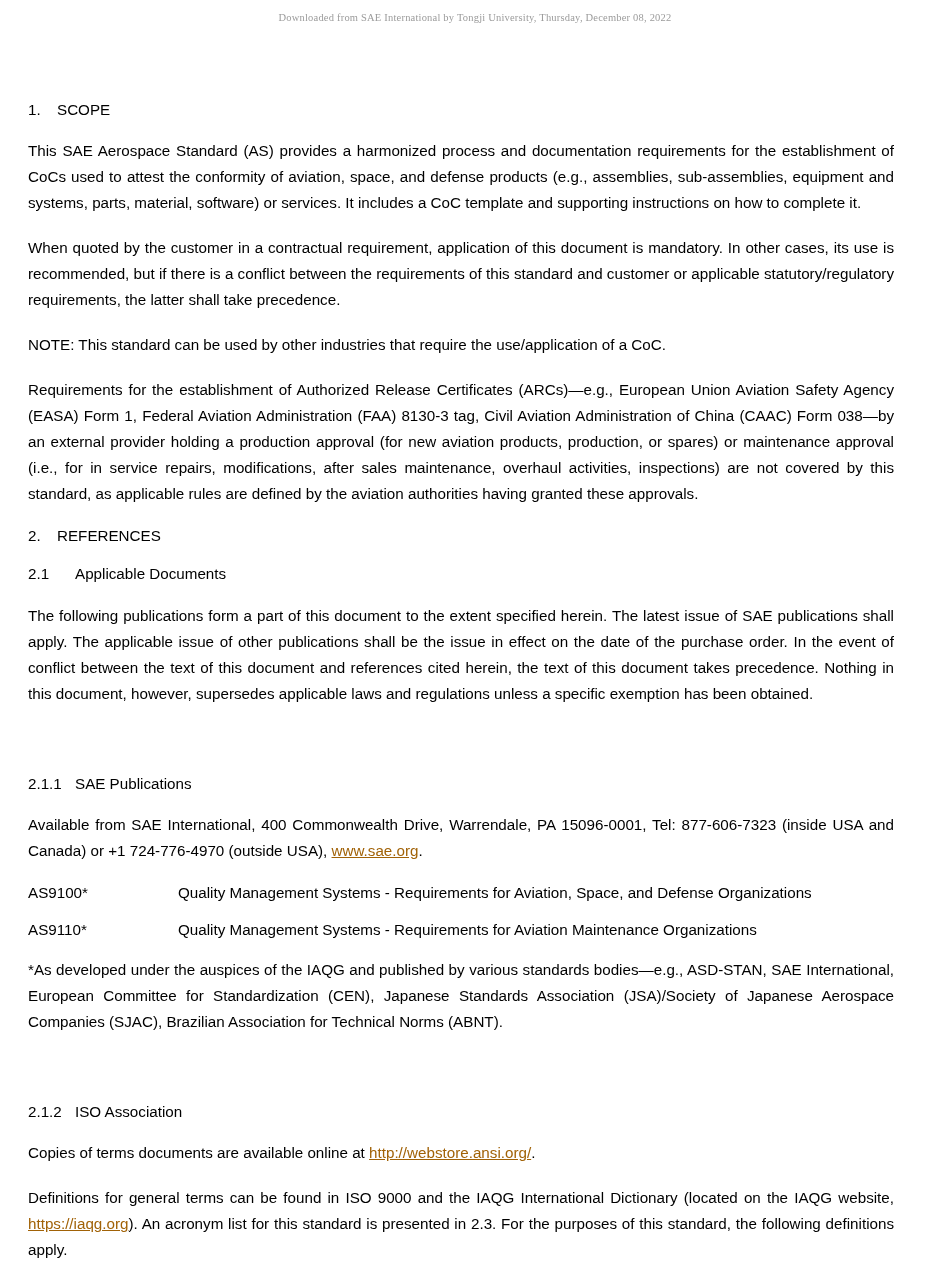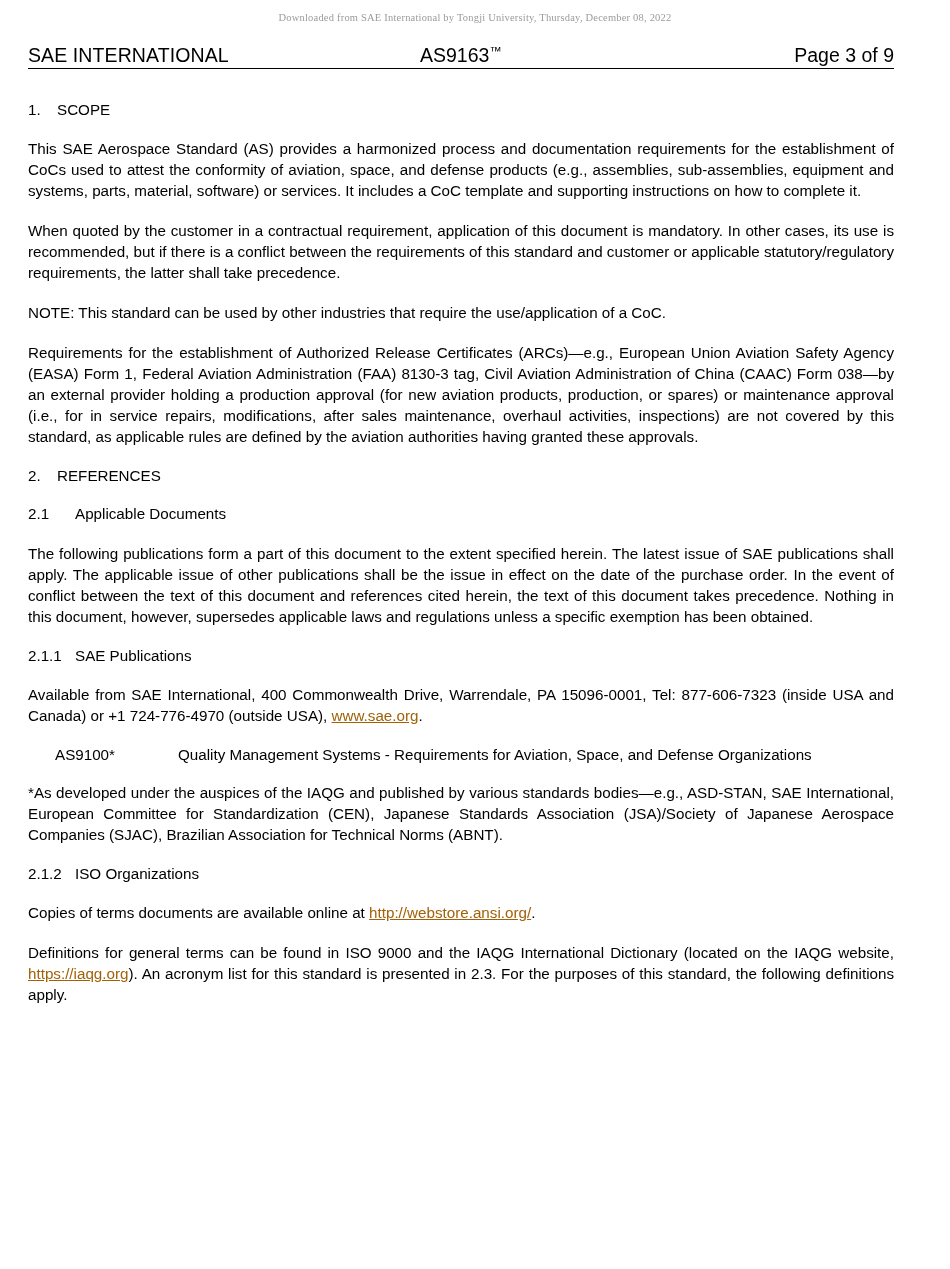--- a/index.html
+++ b/index.html
@@ -84,21 +84,21 @@
   
   .content {
     position: absolute;
     top: 100px;
     left: 28px;
     width: 866px;
   }
 
   .p {
     font-size: 15.2px;
-    line-height: 21px;
+    line-height: 26px;
     text-align: justify;
     text-justify: inter-word;
     margin: 0 0 19px 0;
     hyphens: none;
   }
   .p.last-line-natural { text-align-last: left; }
 
   
   .heading {
     display: flex;
@@ -107,60 +107,52 @@
     line-height: 19.2px;
     margin: 0 0 19px 0;
     white-space: nowrap;
   }
   .heading .num {
     display: inline-block;
     flex: 0 0 auto;
   }
   .heading.lvl1 .num { width: 29px; }
   .heading.lvl2 .num { width: 47px; }
-  .heading.lvl3 .num { width: 47px; }
+  .heading.lvl3 .num { width: 47px; margin-top: 48px; }
   .heading .ttl { display: inline-block; }
 
   
   .ref-row {
     display: flex;
     align-items: baseline;
     font-size: 15.2px;
     line-height: 19.2px;
     margin: 0 0 18px 0;
     white-space: nowrap;
   }
   .ref-row .ref-id {
     flex: 0 0 114px;
     width: 114px;
-    text-align: center;
   }
   .ref-row .ref-desc { flex: 1 1 auto; margin-left: 36px; }
 
   a.doclink,
   .doclink {
     color: #a16207;
     text-decoration: underline;
     text-underline-offset: 1px;
   }
 </style>
 </head>
 <body>
 
 <div class="page">
 
   <div class="watermark">Downloaded from SAE International by Tongji University, Thursday, December 08, 2022</div>
 
-  <div class="header">
-    <div class="header-inner">
-      <span class="hdr-left">SAE INTERNATIONAL</span>
-      <span class="hdr-center"><span>AS9163</span><span class="tm">™</span></span>
-      <span class="hdr-right">Page 3 of 9</span>
-    </div>
-  </div>
 
   <div class="content">
 
     <div class="heading lvl1">
       <span class="num">1.</span>
         <span class="ttl">SCOPE</span>
     </div>
 
     <p class="p">This SAE Aerospace Standard (AS) provides a harmonized process and documentation requirements for the establishment of CoCs used to attest the conformity of aviation, space, and defense products (e.g., assemblies, sub-assemblies, equipment and systems, parts, material, software) or services. It includes a CoC template and supporting instructions on how to complete it.</p>
     <p class="p">When quoted by the customer in a contractual requirement, application of this document is mandatory. In other cases, its use is recommended, but if there is a conflict between the requirements of this standard and customer or applicable statutory/regulatory requirements, the latter shall take precedence.</p>
@@ -183,26 +175,30 @@
       <span class="num">2.1.1</span>
         <span class="ttl">SAE Publications</span>
     </div>
 
     <p class="p"><span>Available from SAE International, 400 Commonwealth Drive, Warrendale, PA 15096-0001, Tel: 877-606-7323 (inside USA and Canada) or +1 724-776-4970 (outside USA), </span><a class="doclink" href="#">www.sae.org</a><span>.</span></p>
 
     <div class="ref-row">
       <span class="ref-id">AS9100*</span>
       <span class="ref-desc">Quality Management Systems - Requirements for Aviation, Space, and Defense Organizations</span>
     </div>
+    <div class="ref-row">
+      <span class="ref-id">AS9110*</span>
+      <span class="ref-desc">Quality Management Systems - Requirements for Aviation Maintenance Organizations</span>
+    </div>
 
     <p class="p">*As developed under the auspices of the IAQG and published by various standards bodies—e.g., ASD-STAN, SAE International, European Committee for Standardization (CEN), Japanese Standards Association (JSA)/Society of Japanese Aerospace Companies (SJAC), Brazilian Association for Technical Norms (ABNT).</p>
 
     <div class="heading lvl3">
       <span class="num">2.1.2</span>
-        <span class="ttl">ISO Organizations</span>
+        <span class="ttl">ISO Association</span>
     </div>
 
     <p class="p last-line-natural"><span>Copies of terms documents are available online at </span><a class="doclink" href="#">http://webstore.ansi.org/</a><span>.</span></p>
 
 
 
     <p class="p"><span>Definitions for general terms can be found in ISO 9000 and the IAQG International Dictionary (located on the IAQG website, </span><a class="doclink" href="#">https://iaqg.org</a><span>). An acronym list for this standard is presented in 2.3. For the purposes of this standard, the following definitions apply.</span></p>
 
   </div>
 </div>

